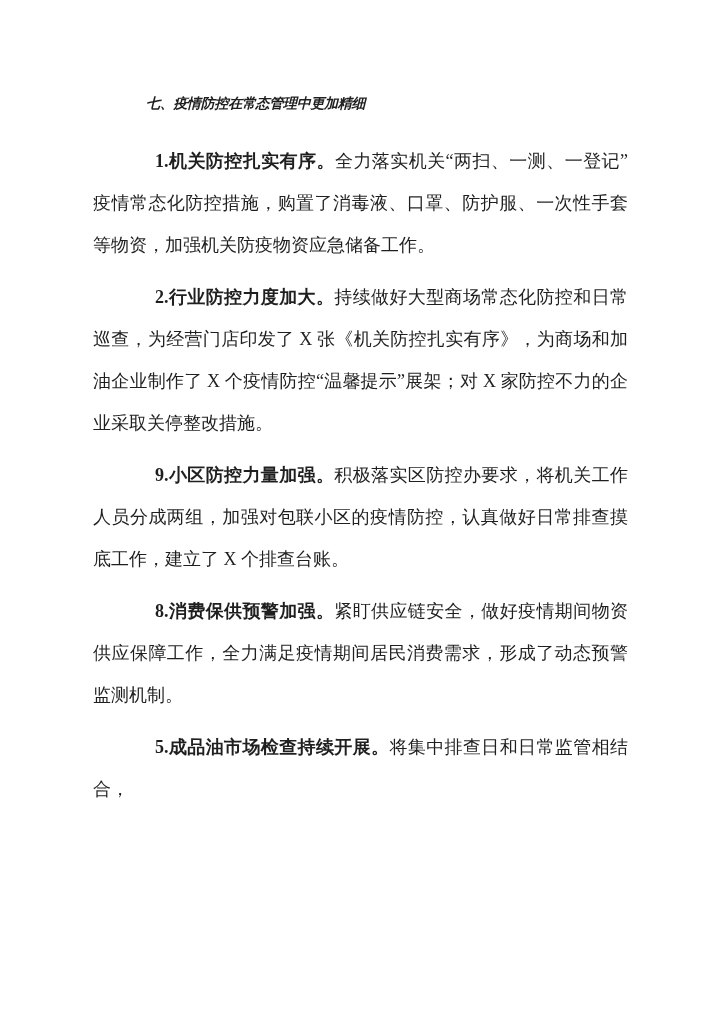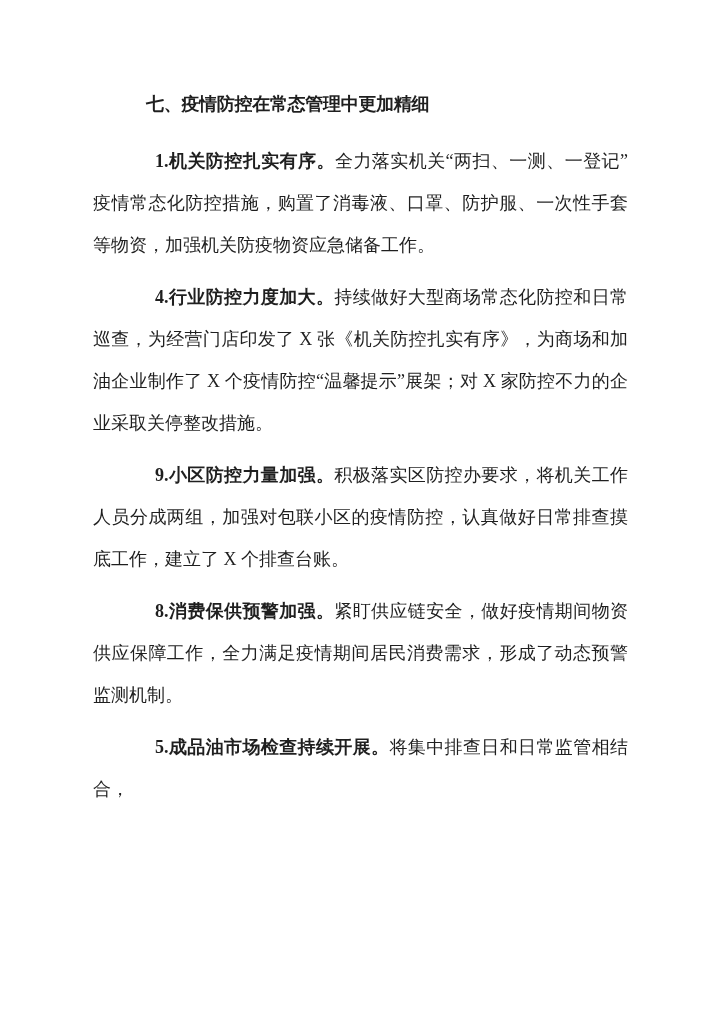--- a/index.html
+++ b/index.html
@@ -16,25 +16,26 @@
     box-sizing: border-box;
     padding: 68px 83px 0 84px;
     font-family: "Liberation Serif", "DejaVu Serif", serif;
     font-size: 18px;
     line-height: 42.3px;
     color: #1f1f1f;
     overflow: hidden;
   }
   .section-heading {
     font-weight: bold;
-    font-size: 18px;
+    font-size: 14px;
     margin: 14.7px 0 14.7px 62px;
     padding: 0;
     letter-spacing: -0.3px;
     white-space: nowrap;
+    font-style: italic;
   }
   .para {
     margin: 9px;
     padding: 0;
     text-indent: 62px;
     text-align: justify;
     text-justify: inter-ideograph;
   }
   .para .lead {
     font-weight: bold;
@@ -45,21 +46,21 @@
 </style>
 </head>
 <body>
 
 <div class="page">
 
   <h2 class="section-heading">七、疫情防控在常态管理中更加精细</h2>
 
   <p class="para"><span class="lead">1.机关防控扎实有序。</span><span class="body-text">全力落实机关“两扫、一测、一登记”疫情常态化防控措施，购置了消毒液、口罩、防护服、一次性手套等物资，加强机关防疫物资应急储备工作。</span></p>
 
-  <p class="para"><span class="lead">4.行业防控力度加大。</span><span class="body-text">持续做好大型商场常态化防控和日常巡查，为经营门店印发了 X 张《机关防控扎实有序》，为商场和加油企业制作了 X 个疫情防控“温馨提示”展架；对 X 家防控不力的企业采取关停整改措施。</span></p>
+  <p class="para"><span class="lead">2.行业防控力度加大。</span><span class="body-text">持续做好大型商场常态化防控和日常巡查，为经营门店印发了 X 张《机关防控扎实有序》，为商场和加油企业制作了 X 个疫情防控“温馨提示”展架；对 X 家防控不力的企业采取关停整改措施。</span></p>
 
   <p class="para"><span class="lead">9.小区防控力量加强。</span><span class="body-text">积极落实区防控办要求，将机关工作人员分成两组，加强对包联小区的疫情防控，认真做好日常排查摸底工作，建立了 X 个排查台账。</span></p>
 
   <p class="para"><span class="lead">8.消费保供预警加强。</span><span class="body-text">紧盯供应链安全，做好疫情期间物资供应保障工作，全力满足疫情期间居民消费需求，形成了动态预警监测机制。</span></p>
 
 
 
   <p class="para"><span class="lead">5.成品油市场检查持续开展。</span><span class="body-text">将集中排查日和日常监管相结合，</span></p>
 
 </div>

